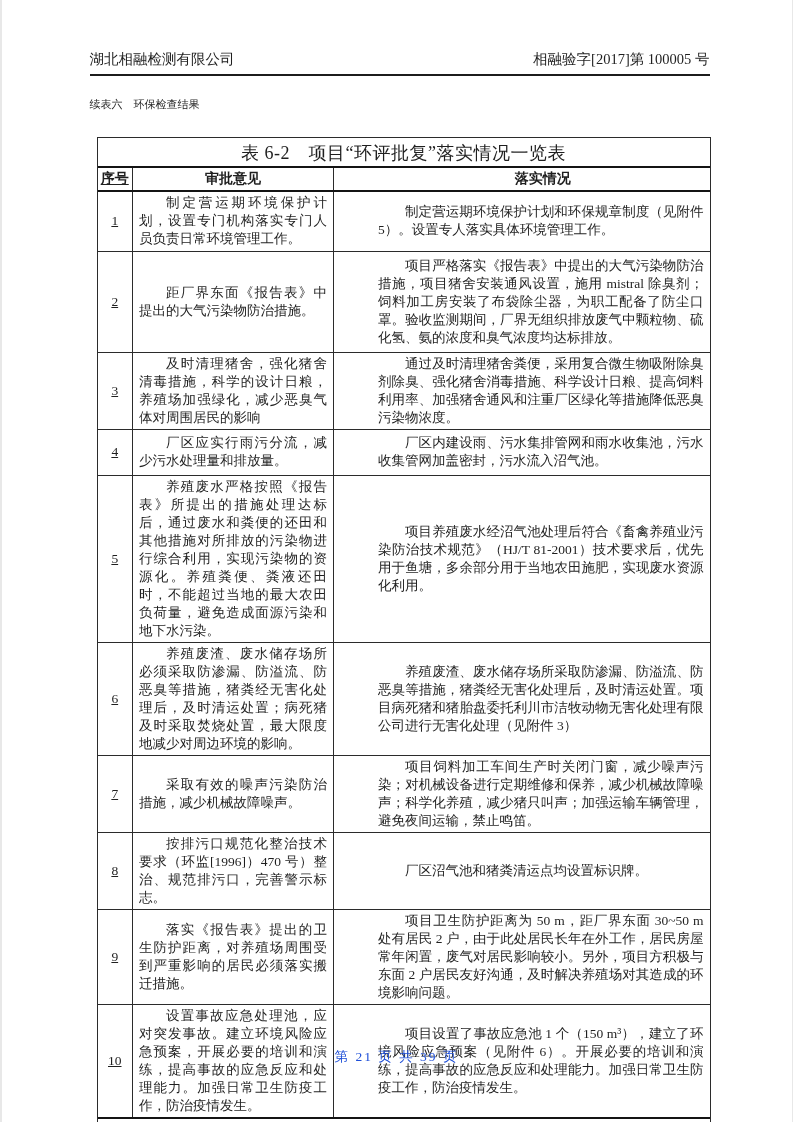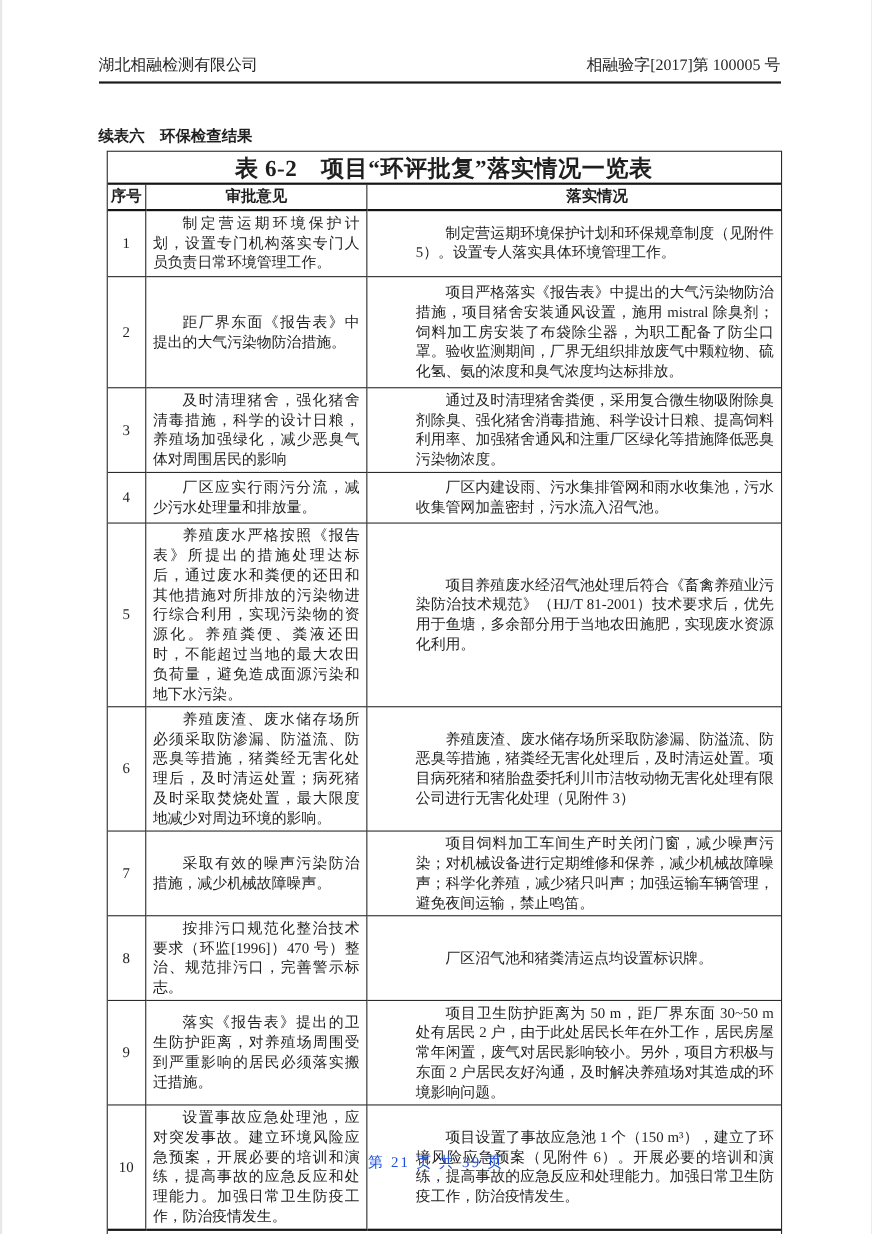--- a/index.html
+++ b/index.html
@@ -16,53 +16,53 @@
   .doc-header {
     position:absolute; top:50px; left:88px; width:620px;
     display:flex; justify-content:space-between; align-items:flex-end;
     font-size:14.5px;
   }
   .header-rule {
     position:absolute; top:74px; left:88px; width:620px;
     border-bottom:2px solid #1c1c1c;
   }
   .section-heading {
-    position:absolute; top:115px; left:88px;
-    font-size:14px; font-weight:bold;
+    position:absolute; top:97px; left:88px;
+    font-size:11px; font-weight:normal;
   }
   .table-box {
     position:absolute; top:137px; left:95px; width:614px;
     border:1px solid #2b2b2b;
     padding-bottom:9px;
     background:#fff;
   }
   .table-title {
     height:30px; line-height:30px;
-    text-align:center; font-weight:bold; font-size:21px;
+    text-align:center; font-weight:normal; font-size:18px;
     border-bottom:2.5px solid #141414;
     letter-spacing:0.5px;
   }
   table.approval {
     width:100%; border-collapse:collapse; table-layout:fixed;
   }
   table.approval col.c-no { width:35px; }
   table.approval col.c-op { width:201px; }
   table.approval th {
     font-size:14px; font-weight:bold; text-align:center;
     height:23px; padding:1px 2px;
     border:1px solid #2b2b2b; border-top:none;
     border-bottom:2.5px solid #141414;
   }
   table.approval td {
     font-size:13.5px; line-height:18px;
     vertical-align:middle;
     border:1px solid #2b2b2b;
     padding:2px 6px;
   }
-  table.approval th:first-child, table.approval td:first-child { border-left:none; }
+  table.approval th:first-child, table.approval td:first-child { border-left:none;text-decoration:underline; }
   table.approval th:last-child,  table.approval td:last-child  { border-right:none;padding-left:44px; }
   table.approval tbody tr:last-child td { border-bottom:2.5px solid #141414;margin-top:20px; }
   td.no { text-align:center; padding:2px 1px; }
   td.opinion, td.implementation { text-align:justify; text-indent:2em; }
   tbody tr:nth-child(1){height:60px} tbody tr:nth-child(2){height:101px}
   tbody tr:nth-child(3){height:68px} tbody tr:nth-child(4){height:46px}
   tbody tr:nth-child(5){height:135px} tbody tr:nth-child(6){height:90px}
   tbody tr:nth-child(7){height:77px} tbody tr:nth-child(8){height:57px}
   tbody tr:nth-child(9){height:90px} tbody tr:nth-child(10){height:92px}
   .page-footer {

